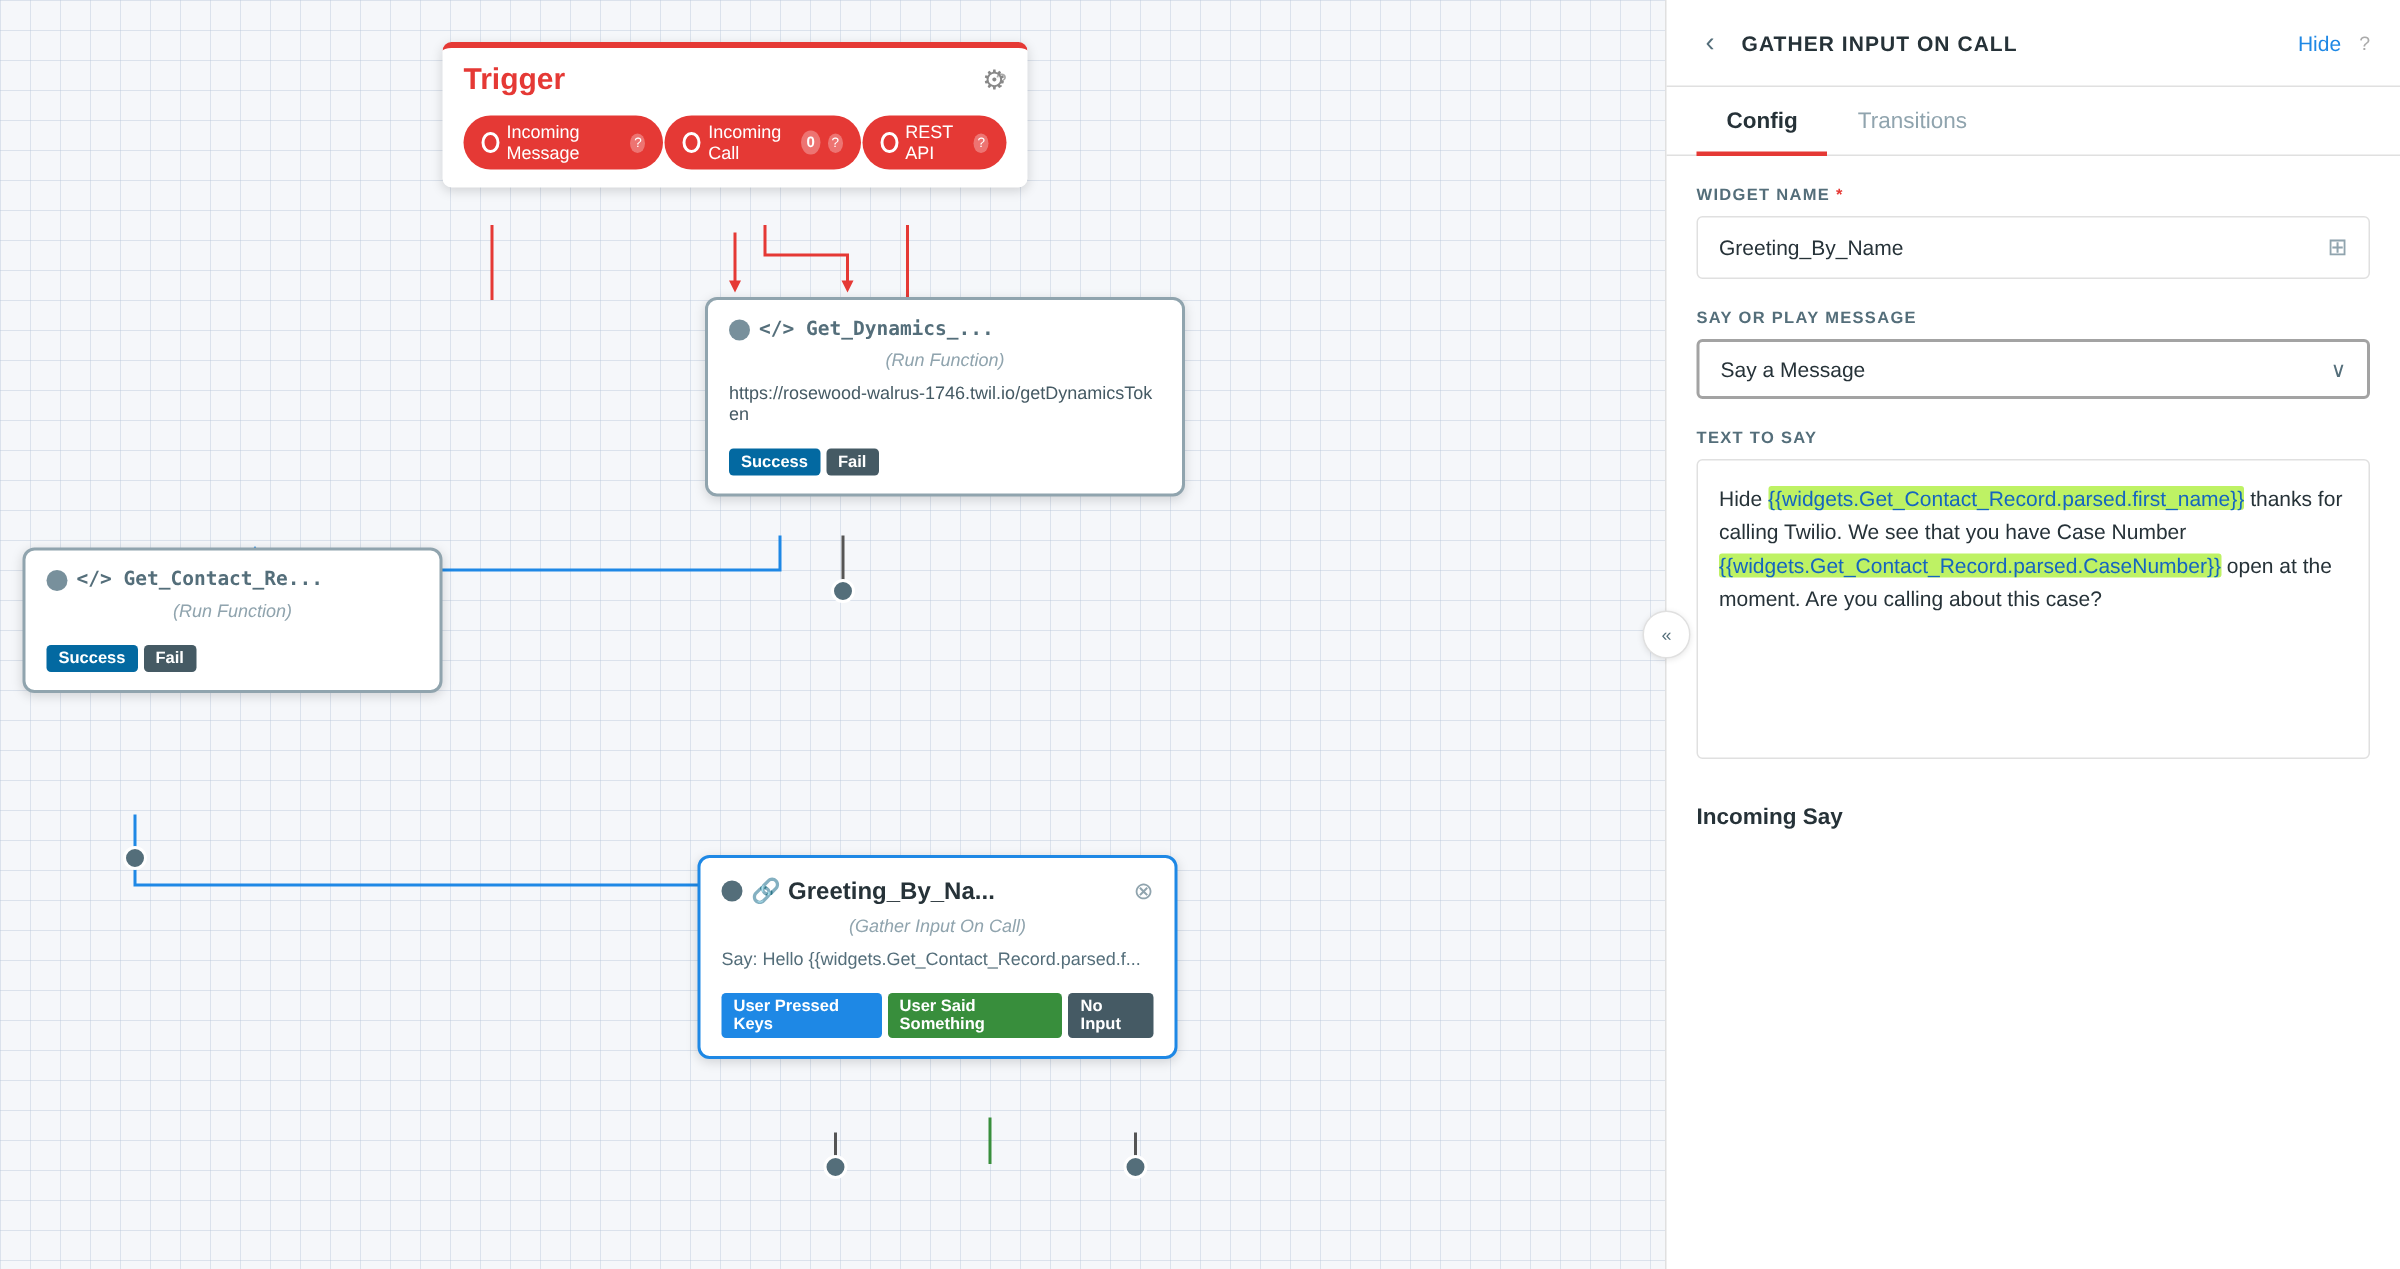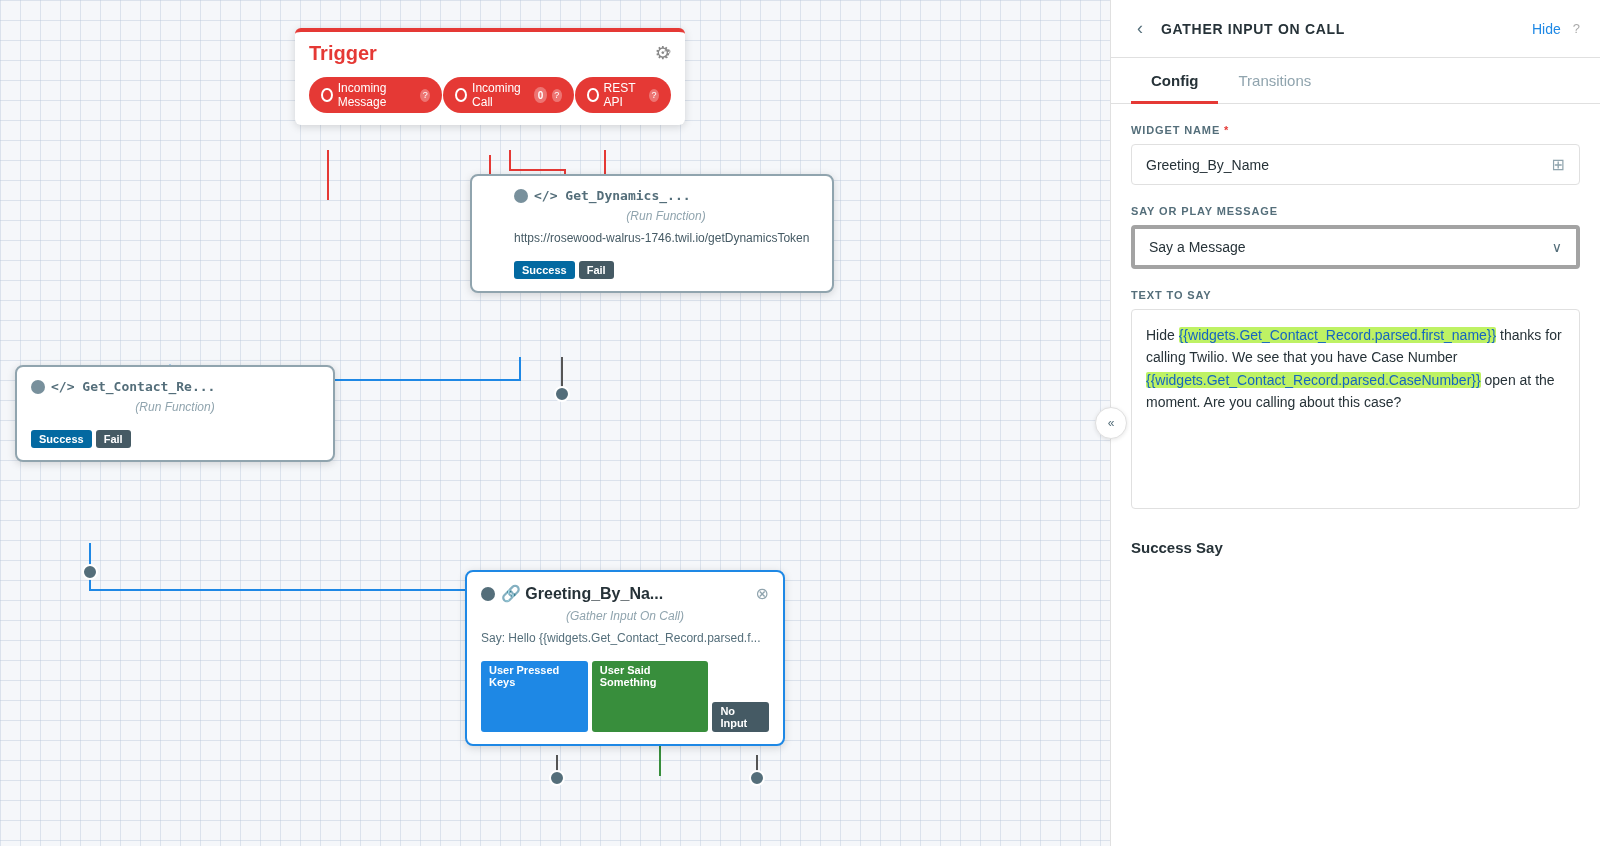--- a/index.html
+++ b/index.html
@@ -102,31 +102,30 @@
       border-radius: 50%;
       width: 13px; height: 13px;
       display: inline-flex;
       align-items: center;
       justify-content: center;
       font-size: 9px;
     }
 
     
     .get-dynamics-node {
-      top: 174px;
+      top: 198px;
       left: 470px;
-      width: 364px;
+      width: 320px;
       border: 2px solid #90a4ae;
       border-radius: 8px;
-      padding-left: 28px;
     }
     .get-contact-node {
       top: 365px;
       left: 15px;
-      width: 320px;
+      width: 280px;
       border: 2px solid #90a4ae;
       border-radius: 8px;
     }
     .greeting-node {
       top: 570px;
       left: 465px;
       width: 320px;
       border: 2px solid #1e88e5;
       border-radius: 8px;
       background: white;
@@ -185,21 +184,21 @@
       border-radius: 3px;
       padding: 3px 8px;
       font-size: 11px;
       font-weight: 600;
       color: white;
     }
     .badge-success { background: #0369a1; }
     .badge-fail { background: #455a64; }
     .badge-user-pressed { background: #1e88e5; }
     .badge-user-said { background: #388e3c; }
-    .badge-no-input { background: #455a64; margin-top: 41px; }
+    .badge-no-input { background: #455a64; }
 
     
     .right-panel {
       width: 490px;
       background: white;
       border-left: 1px solid #e0e0e0;
       display: flex;
       flex-direction: column;
       height: 100%;
     }
@@ -306,21 +305,21 @@
       align-items: center;
       justify-content: space-between;
     }
     .field-input-icon {
       color: #90a4ae;
       font-size: 16px;
     }
 
     .field-select {
       width: 100%;
-      border: 4px solid #a3a3a3;
+      border: 2px solid #a3a3a3;
       border-radius: 4px;
       padding: 10px 14px;
       font-size: 14px;
       color: #263238;
       display: flex;
       align-items: center;
       justify-content: space-between;
       cursor: pointer;
     }
     .field-chevron {
@@ -506,17 +505,17 @@
     <div class="field-group">
       <div class="field-label">
         <span>TEXT TO SAY</span>
       </div>
       <div class="text-area-field">
         <span>Hide </span><span class="text-highlight">{{widgets.Get_Contact_Record.parsed.first_name}}</span><span> thanks for calling Twilio. We see that you have Case Number </span><span class="text-highlight">{{widgets.Get_Contact_Record.parsed.CaseNumber}}</span><span> open at the moment. Are you calling about this case?</span>
       </div>
     </div>
 
     <div style="padding: 10px 0 0;">
-      <span style="font-size:15px;font-weight:600;color:#263238;">Success Say</span>
+      <span style="font-size:15px;font-weight:600;color:#263238;">Incoming Say</span>
     </div>
 
   </div>
 </div>
 
 </body></html>

